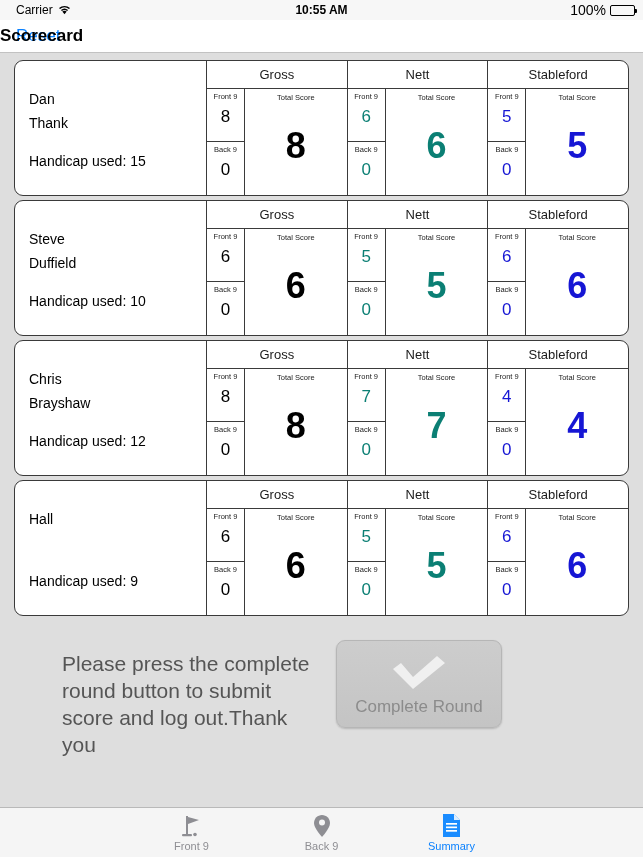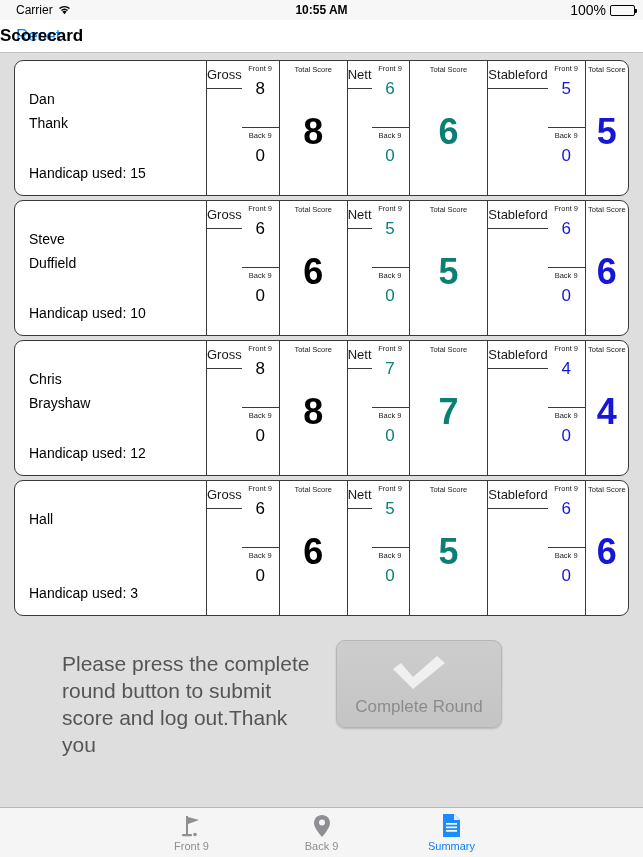--- a/index.html
+++ b/index.html
@@ -112,39 +112,39 @@
     overflow: hidden;
     box-sizing: border-box;
   }
 
   
   .player-info {
     width: 192px;
     flex: none;
     border-right: 1.5px solid #3a3a3a;
     box-sizing: border-box;
-    padding: 26px 0 0 14px;
+    padding: 26px 0 12px 14px;
     display: flex;
     flex-direction: column;
     font-size: 14px;
     color: #000;
   }
   .player-first { line-height: 24px; }
   .player-last  { line-height: 24px; }
   .player-handicap {
     margin-top: auto;
     margin-bottom: 13px;
     line-height: 18px;
   }
 
   
   .score-group {
     flex: 1 1 0;
     display: flex;
-    flex-direction: row;
+    flex-direction: column;
     border-right: 1.5px solid #3a3a3a;
     box-sizing: border-box;
     min-width: 0;
   }
   .score-group:last-child { border-right: none; }
 
   .group-title {
     height: 28px;
     line-height: 28px;
     text-align: center;
@@ -500,21 +500,21 @@
           <div class="total-label">Total Score</div>
           <div class="total-value" style="color:#1616d4">4</div>
         </div>
       </div>
     </div>
   </div>
 
   <div class="player-card">
     <div class="player-info">
       <div class="player-last">Hall</div>
-      <div class="player-handicap">Handicap used: 3</div>
+      <div class="player-handicap">Handicap used: 9</div>
     </div>
     <div class="score-group">
       <div class="group-title">Gross</div>
       <div class="group-body">
         <div class="half-col">
           <div class="half-cell top">
             <div class="half-label">Front 9</div>
             <div class="half-value" style="color:#000000">6</div>
           </div>
           <div class="half-cell">

